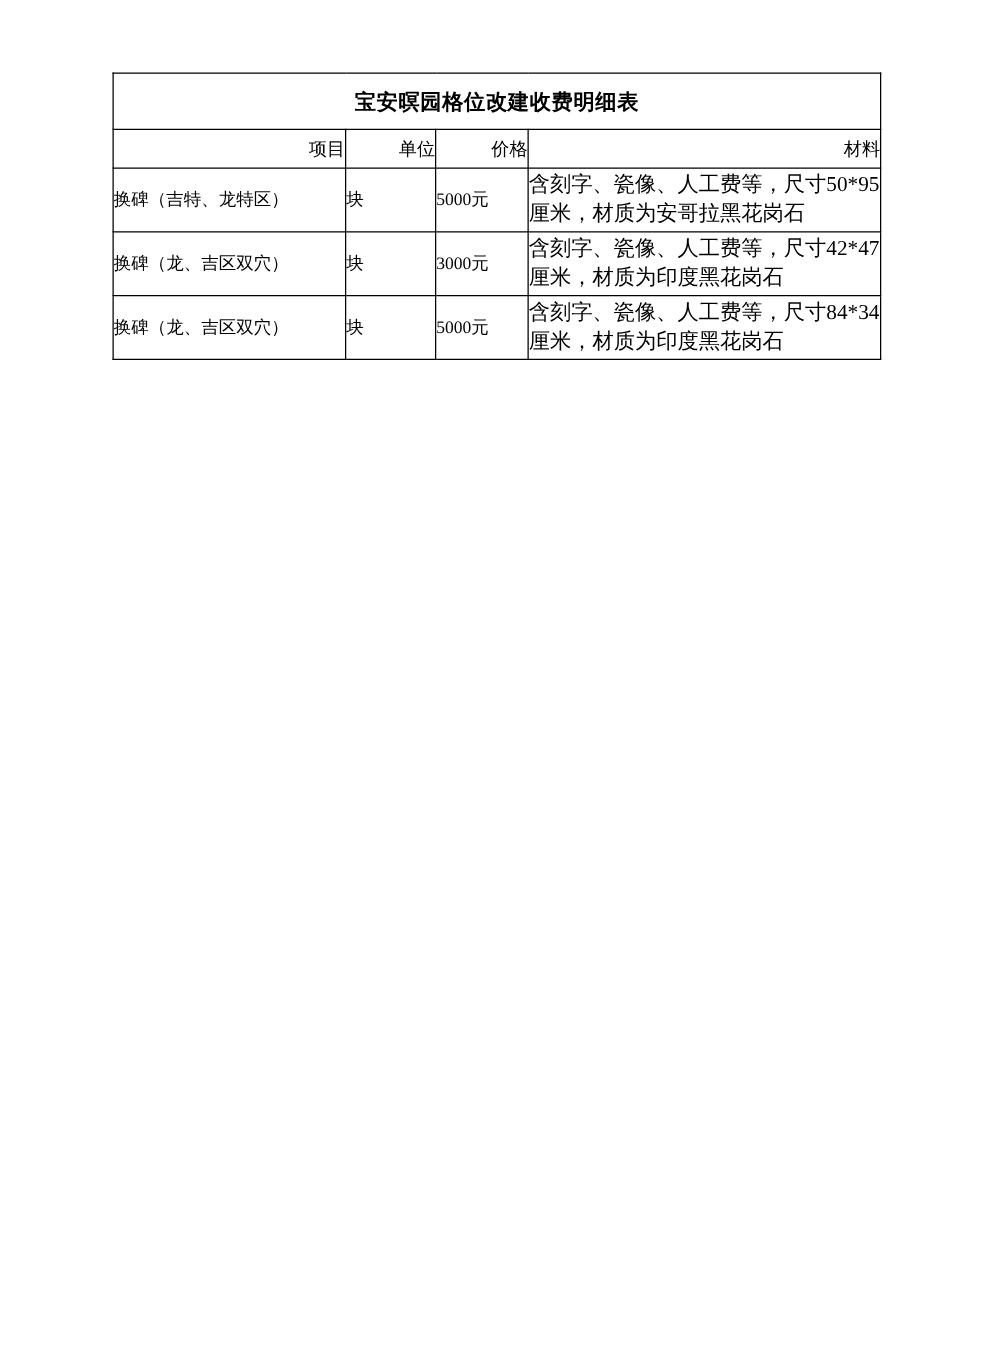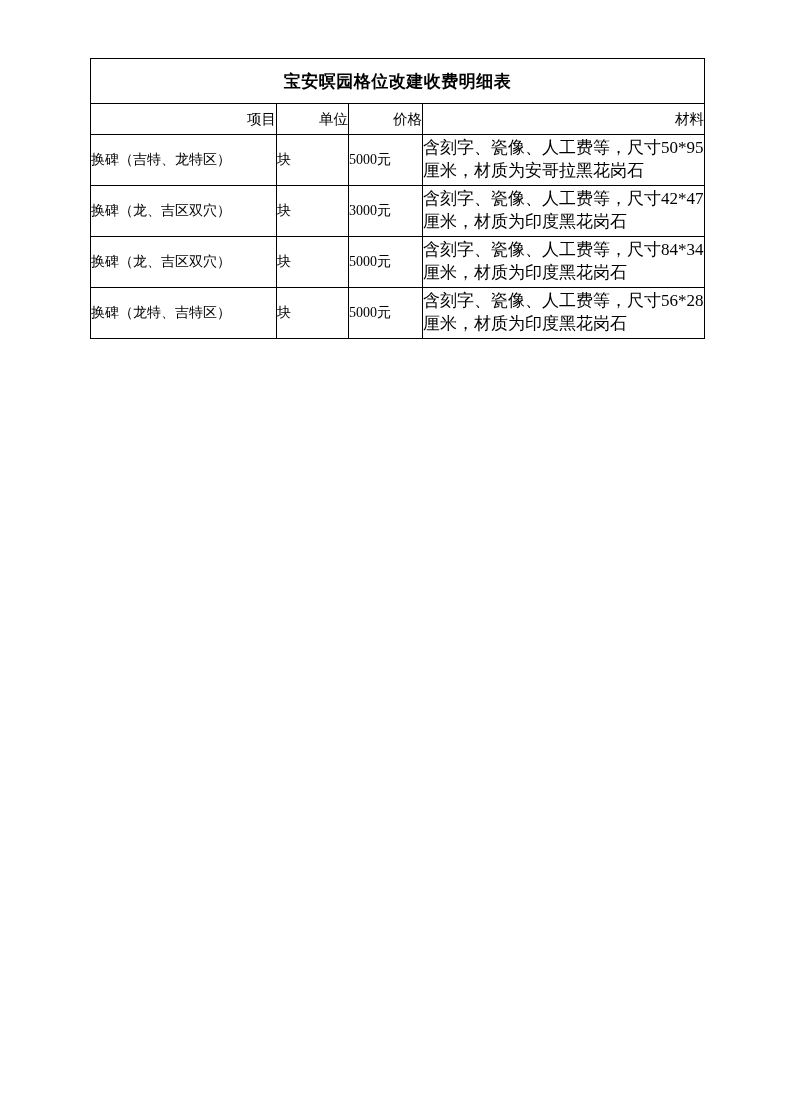--- a/index.html
+++ b/index.html
@@ -117,25 +117,16 @@
           <td class="body-cell">换碑（龙、吉区双穴）</td>
           <td class="body-cell">块</td>
           <td class="body-cell">5000元</td>
           <td class="body-cell mat-cell">
             <span class="mat-line">含刻字、瓷像、人工费等，尺寸84*34</span>
             <span class="mat-line">厘米，材质为印度黑花岗石</span>
           </td>
         </tr>
 
 
-        <tr>
-          <td class="body-cell">换碑（龙特、吉特区）</td>
-          <td class="body-cell">块</td>
-          <td class="body-cell">5000元</td>
-          <td class="body-cell mat-cell">
-            <span class="mat-line">含刻字、瓷像、人工费等，尺寸56*28</span>
-            <span class="mat-line">厘米，材质为印度黑花岗石</span>
-          </td>
-        </tr>
       </tbody>
     </table>
   </div>
 </div>
 
 </body></html>

